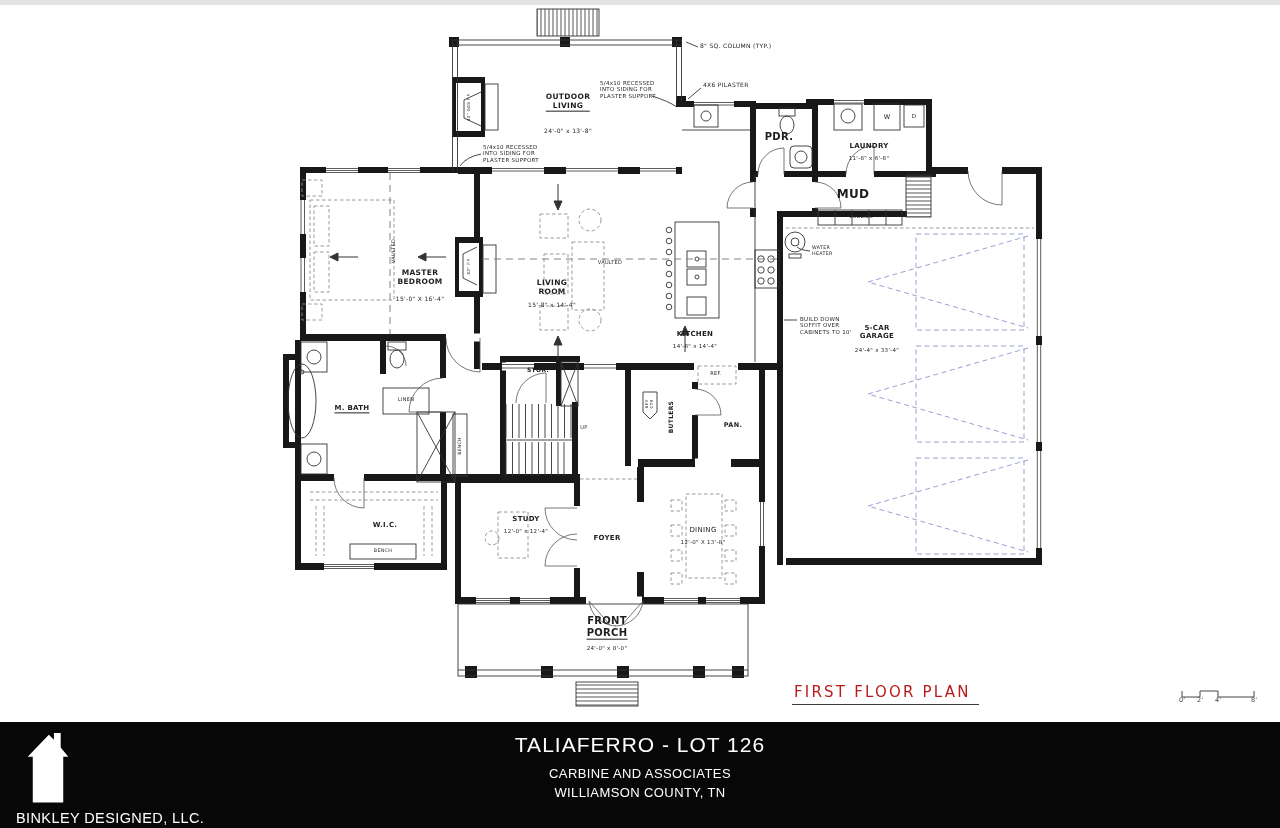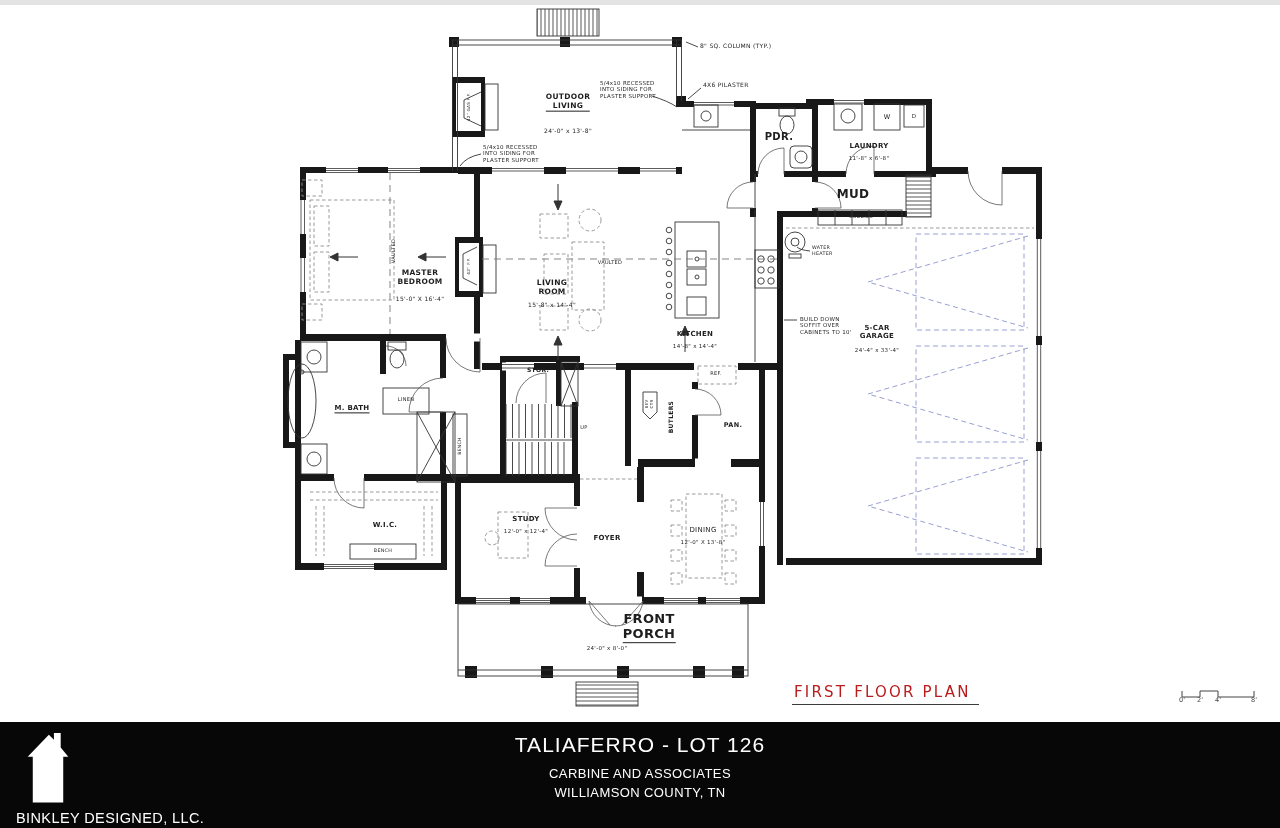--- a/index.html
+++ b/index.html
@@ -450,21 +450,21 @@
     </div>
     <div class="plan-label" style="left: 607px; top: 534px; font-size: 7px; font-weight: bold; transform: translate(-50%, -50%);">
       <div>FOYER</div>
     </div>
     <div class="plan-label" style="left: 703px; top: 526px; font-size: 7px; font-weight: normal; transform: translate(-50%, -50%);">
       <div>DINING</div>
     </div>
     <div class="plan-label" style="left: 703px; top: 538px; font-size: 5.5px; transform: translate(-50%, -50%);">
       <div>12'-0" X 13'-8"</div>
     </div>
-    <div class="plan-label" style="left: 607px; top: 623px; font-size: 13px; font-weight: bold; transform: translate(-50%, -50%); margin-left: 42px;">
+    <div class="plan-label" style="left: 607px; top: 623px; font-size: 10px; font-weight: bold; transform: translate(-50%, -50%);">
       <div>FRONT</div>
       <div style="border-bottom: 1px solid rgb(34, 34, 34);">PORCH</div>
     </div>
     <div class="plan-label" style="left: 607px; top: 644px; font-size: 5.5px; transform: translate(-50%, -50%);">
       <div>24'-0" x 8'-0"</div>
     </div>
   </div>
 
 <div id="caption">FIRST FLOOR PLAN</div>
 

